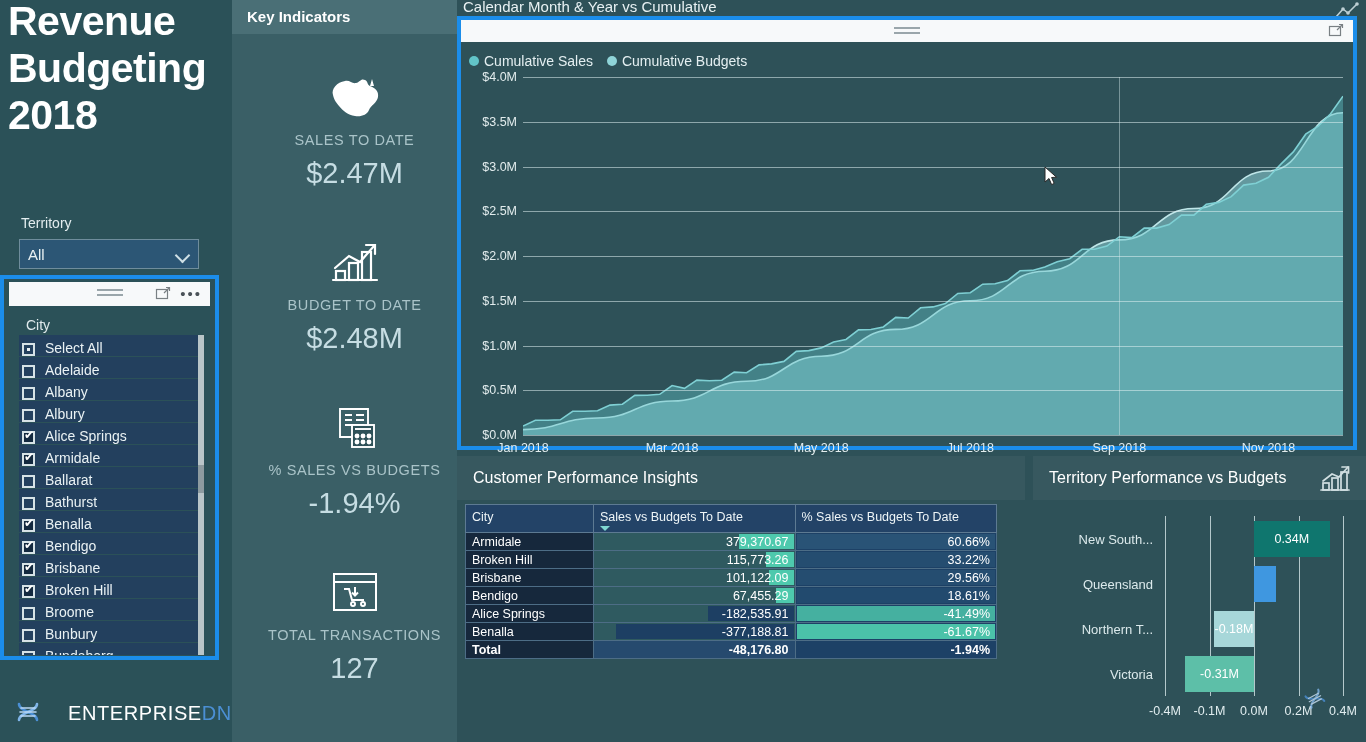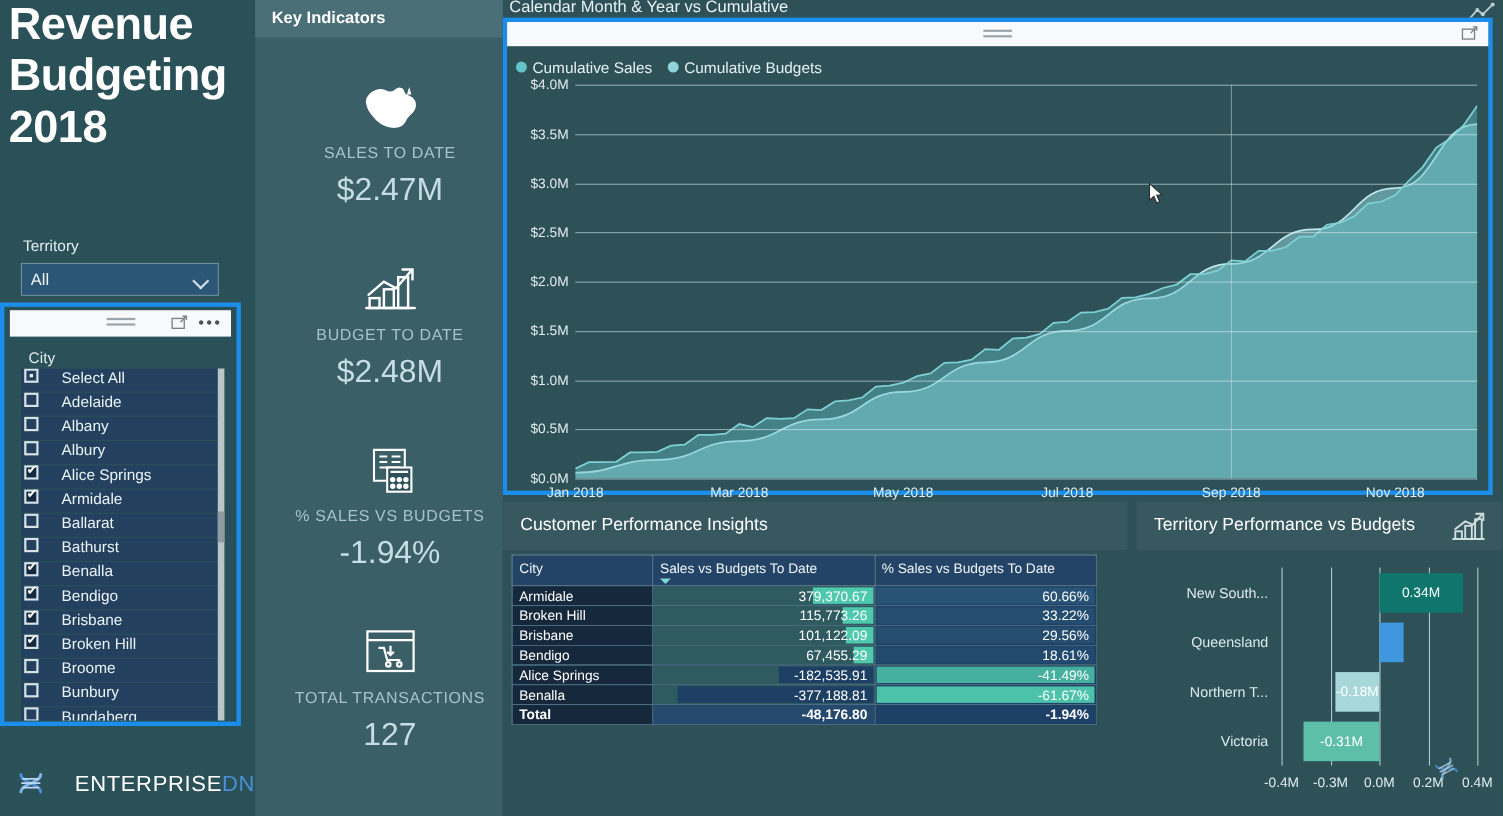--- a/index.html
+++ b/index.html
@@ -61,22 +61,22 @@
   .hdr-dots { margin-right: 8px; color: #4a5258; font-size: 15px; letter-spacing: 2px; line-height: 10px; }
   .slicer-field {
     position: absolute; left: 22px; top: 38px;
     color: #dfeaec; font-size: 14px;
   }
   .city-list {
     position: absolute; left: 15px; top: 56px; width: 182px; height: 320px;
     overflow: hidden;
   }
   .city-row {
-    height: 21px; display: flex; align-items: flex-start;
-    background: #23405e; margin-bottom: 1px; padding-left: 3px; gap: 11px;
+    height: 21px; display: flex; align-items: flex-end;
+    background: #23405e; margin-bottom: 1px; padding-left: 3px;
   }
   .cb {
     width: 13px; height: 13px; border: 2px solid #d6e2e6; background: transparent;
     margin-right: 10px; flex: none; position: relative;
   }
   .cb.checked { background: #13293f; }
   .cb.checked::after {
     content: "✔"; position: absolute; left: 0px; top: -4px;
     color: #ffffff; font-size: 12px; line-height: 13px;
   }
@@ -528,21 +528,21 @@
         <rect x="14" y="14" width="6" height="12"></rect>
         <rect x="23" y="8" width="6" height="18"></rect>
         <path d="M5 17 L14 10 L21 13 L30 3"></path>
         <path d="M24 3 H30.5 V9"></path>
       </g>
     </svg>
     <div class="terr-plot" id="terr-plot">
         <div class="terr-grid" style="left: 0px;"></div>
         <div class="terr-xtick" style="left: 0px;">-0.4M</div>
         <div class="terr-grid" style="left: 44.5px;"></div>
-        <div class="terr-xtick" style="left: 44.5px;">-0.3M</div>
+        <div class="terr-xtick" style="left: 44.5px;">-0.1M</div>
         <div class="terr-grid" style="left: 89px;"></div>
         <div class="terr-xtick" style="left: 89px;">0.0M</div>
         <div class="terr-grid" style="left: 133.5px;"></div>
         <div class="terr-xtick" style="left: 133.5px;">0.2M</div>
         <div class="terr-grid" style="left: 178px;"></div>
         <div class="terr-xtick" style="left: 178px;">0.4M</div>
         <div class="terr-cat" style="top: 22.5px;">New South...</div>
         <div class="terr-bar" style="left: 89px; width: 75.65px; top: 4.5px; background: #0f766e;">
           <span>0.34M</span>
         </div>

